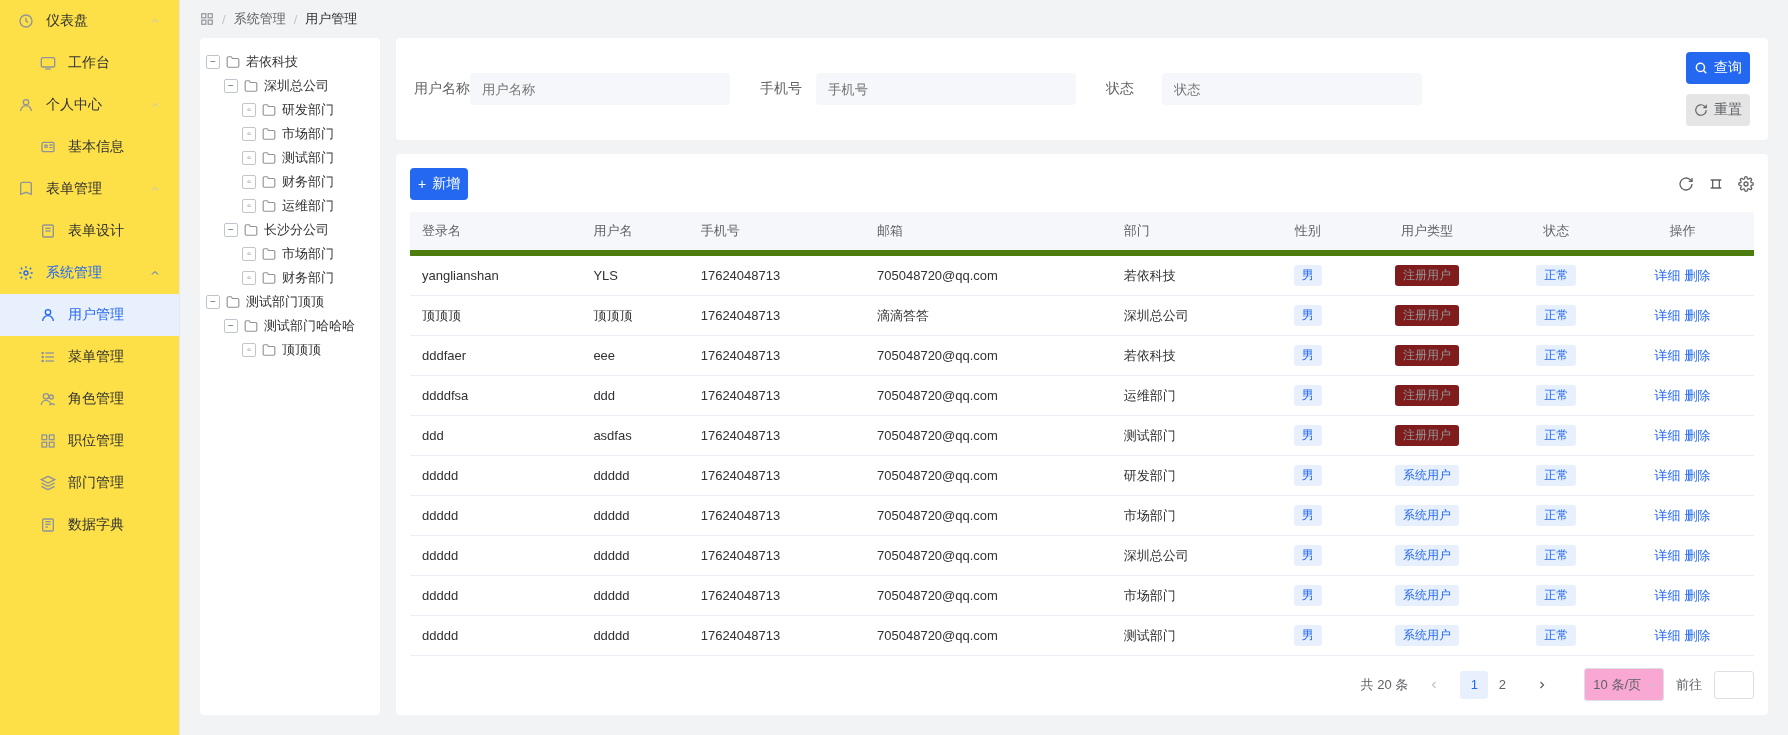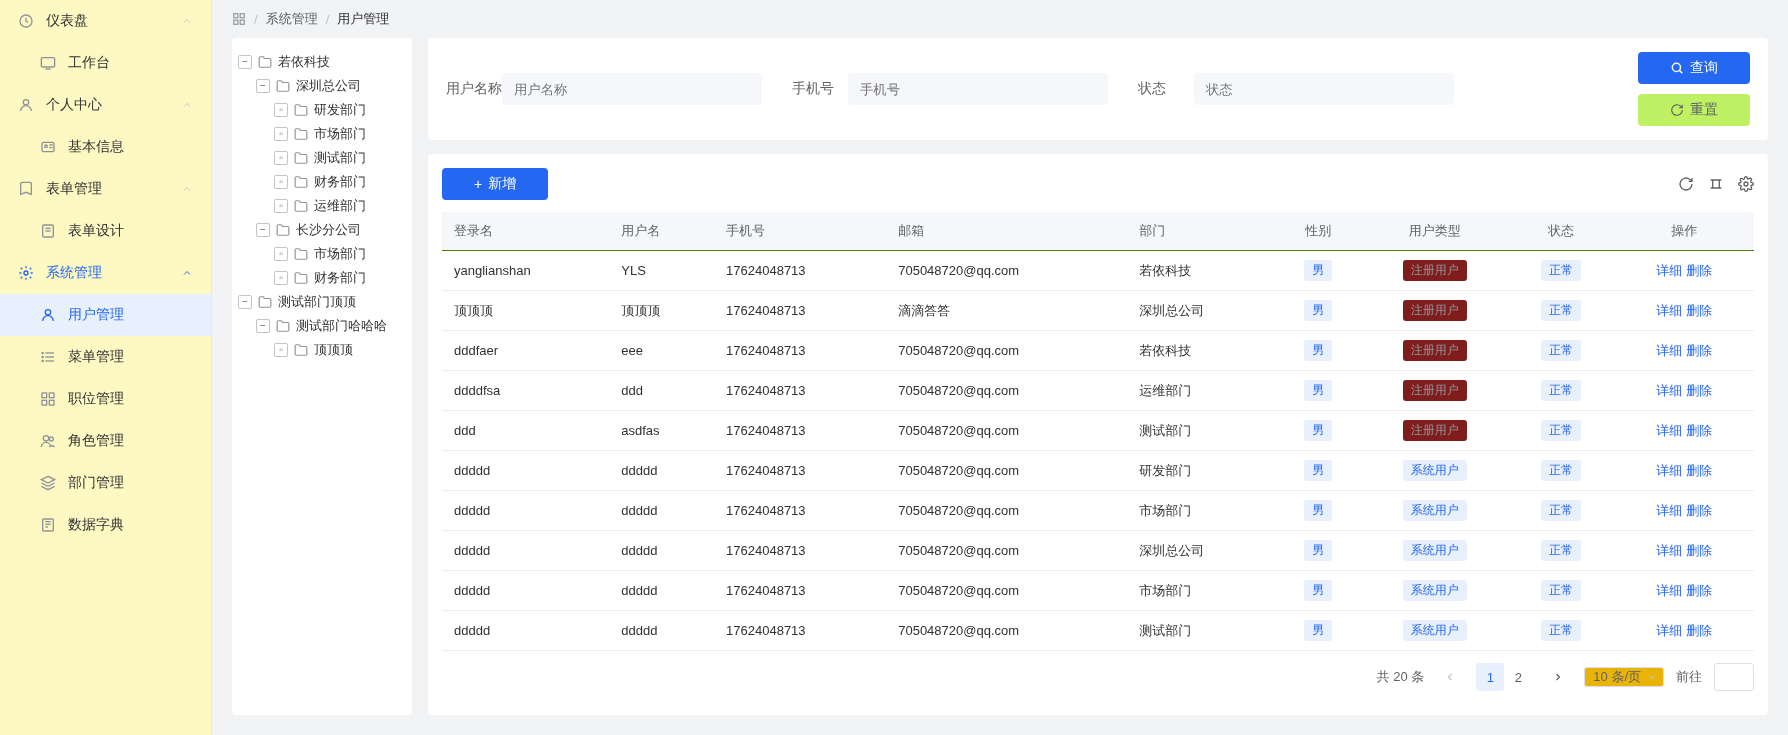--- a/index.html
+++ b/index.html
@@ -1,18 +1,18 @@
 <!DOCTYPE html>
 <html><head>
 <meta charset="utf-8">
 <style>
 * { margin: 0; padding: 0; box-sizing: border-box; font-family: -apple-system, BlinkMacSystemFont, "Segoe UI", "PingFang SC", "Microsoft YaHei", sans-serif; }
 body { background: #f2f3f5; display: flex; height: 735px; width: 1788px; overflow: hidden; font-size: 14px; color: #303133; }
 
-.sidebar { width: 212px; background: #fef9c3; border-right: 1px solid #e4e7ed; overflow-y: auto; }
+.sidebar { width: 180px; background: #fde047; border-right: 1px solid #e4e7ed; overflow-y: auto; }
 .nav-group-title { display: flex; align-items: center; padding: 12px 18px; cursor: pointer; color: #303133; justify-content: space-between; }
 .nav-group-title.active { color: #2468f2; }
 .nav-group-title .left { display: flex; align-items: center; gap: 12px; }
 .nav-item { display: flex; align-items: center; padding: 12px 18px 12px 40px; cursor: pointer; color: #303133; gap: 12px; }
 .nav-item.active { background: #e8f0fe; color: #2468f2; }
 .chevron { width: 12px; height: 12px; display: inline-flex; align-items: center; justify-content: center; color: #909399; }
 
 .main { flex: 1; display: flex; flex-direction: column; overflow: hidden; }
 .breadcrumb { padding: 10px 20px; font-size: 13px; color: #606266; display: flex; align-items: center; gap: 8px; }
 .breadcrumb .sep { color: #c0c4cc; }
@@ -26,42 +26,42 @@
 .folder-icon { color: #909399; margin-right: 6px; display: inline-flex; }
 
 .right-panel { flex: 1; display: flex; flex-direction: column; gap: 14px; overflow: hidden; }
 .filter-card { background: #fff; padding: 14px 18px; border-radius: 4px; display: flex; flex-wrap: wrap; gap: 14px 30px; align-items: center; }
 .filter-item { display: flex; align-items: center; gap: 0; }
 .filter-label { color: #606266; min-width: 56px; }
 .filter-input { height: 32px; background: #f5f7fa; border: none; border-radius: 4px; padding: 0 12px; color: #606266; outline: none; }
 .filter-input.wide { width: 260px; }
 .filter-actions { margin-left: auto; display: flex; gap: 10px; flex-direction: column; align-items: flex-end; }
 .filter-actions-row { display: flex; gap: 10px; }
-.btn { height: 32px; padding: 0 32px; border-radius: 4px; border: none; cursor: pointer; display: inline-flex; align-items: center; gap: 6px; font-size: 14px; }
+.btn { height: 32px; padding: 0 8px; border-radius: 4px; border: none; cursor: pointer; display: inline-flex; align-items: center; gap: 6px; font-size: 14px; }
 .btn-primary { background: #2468f2; color: #fff; }
-.btn-default { background: #bef264; color: #606266; }
+.btn-default { background: #e5e5e5; color: #606266; }
 
 .table-card { background: #fff; border-radius: 4px; flex: 1; display: flex; flex-direction: column; padding: 14px; overflow: hidden; }
 .table-toolbar { display: flex; justify-content: space-between; align-items: center; margin-bottom: 12px; }
 .toolbar-right { display: flex; gap: 14px; color: #606266; }
 .toolbar-right span { cursor: pointer; }
 
 .data-table { width: 100%; border-collapse: collapse; font-size: 13px; }
-.data-table th { background: #f5f7fa; padding: 10px 12px; text-align: left; color: #606266; font-weight: 500; border-bottom: 1px solid #4d7c0f; }
+.data-table th { background: #f5f7fa; padding: 10px 12px; text-align: left; color: #606266; font-weight: 500; border-bottom: 6px solid #4d7c0f; }
 .data-table th.center, .data-table td.center { text-align: center; }
 .data-table td { padding: 9px 12px; border-bottom: 1px solid #ebeef5; color: #303133; }
 .tag { display: inline-block; padding: 2px 8px; border-radius: 3px; font-size: 12px; }
 .tag-blue { background: #e8f0fe; color: #2468f2; }
 .tag-disabled { background: #7f1d1d; color: #909399; }
 .link-btn { color: #2468f2; cursor: pointer; margin: 0 2px; }
 
 .pagination { display: flex; align-items: center; justify-content: flex-end; gap: 12px; padding: 12px 0 0; font-size: 13px; color: #606266; }
 .page-btn { min-width: 28px; height: 28px; display: inline-flex; align-items: center; justify-content: center; cursor: pointer; border-radius: 3px; }
 .page-btn.active { background: #e8f0fe; color: #2468f2; }
-.page-size-select { height: 20px; border: 1px solid #dcdfe6; border-radius: 3px; padding: 0 22px 0 8px; color: #606266; background: #eab308; position: relative; display: inline-flex; align-items: center; }
+.page-size-select { height: 33px; border: 1px solid #dcdfe6; border-radius: 3px; padding: 0 22px 0 8px; color: #606266; background: #f9a8d4; position: relative; display: inline-flex; align-items: center; margin-left: 16px; }
 .goto-input { width: 40px; height: 28px; border: 1px solid #dcdfe6; border-radius: 3px; text-align: center; outline: none; }
 svg { display: block; }
 </style>
 </head>
 <body>
 
 <aside class="sidebar" id="sidebar">
     <div class="nav-group-title">
       <span class="left">
         <span>
@@ -172,37 +172,37 @@
           <circle cx="4" cy="6" r="1"></circle>
           <circle cx="4" cy="12" r="1"></circle>
           <circle cx="4" cy="18" r="1"></circle>
         </svg>
       </span>
       <span>菜单管理</span>
     </div>
     <div class="nav-item">
       <span>
         <svg width="16" height="16" viewBox="0 0 24 24" fill="none" stroke="#909399" stroke-width="2">
+          <circle cx="9" cy="8" r="4"></circle>
+          <circle cx="17" cy="9" r="3"></circle>
+          <path d="M2 21a7 7 0 0 1 14 0M14 21a6 6 0 0 1 8 0"></path>
+        </svg>
+      </span>
+      <span>角色管理</span>
+    </div>
+    <div class="nav-item">
+      <span>
+        <svg width="16" height="16" viewBox="0 0 24 24" fill="none" stroke="#909399" stroke-width="2">
           <rect x="3" y="3" width="7" height="7"></rect>
           <rect x="14" y="3" width="7" height="7"></rect>
           <rect x="3" y="14" width="7" height="7"></rect>
           <rect x="14" y="14" width="7" height="7"></rect>
         </svg>
       </span>
       <span>职位管理</span>
-    </div>
-    <div class="nav-item">
-      <span>
-        <svg width="16" height="16" viewBox="0 0 24 24" fill="none" stroke="#909399" stroke-width="2">
-          <circle cx="9" cy="8" r="4"></circle>
-          <circle cx="17" cy="9" r="3"></circle>
-          <path d="M2 21a7 7 0 0 1 14 0M14 21a6 6 0 0 1 8 0"></path>
-        </svg>
-      </span>
-      <span>角色管理</span>
     </div>
     <div class="nav-item">
       <span>
         <svg width="16" height="16" viewBox="0 0 24 24" fill="none" stroke="#909399" stroke-width="2">
           <polygon points="12 2 2 7 12 12 22 7 12 2"></polygon>
           <polyline points="2 17 12 22 22 17"></polyline>
           <polyline points="2 12 12 17 22 12"></polyline>
         </svg>
       </span>
       <span>部门管理</span>

